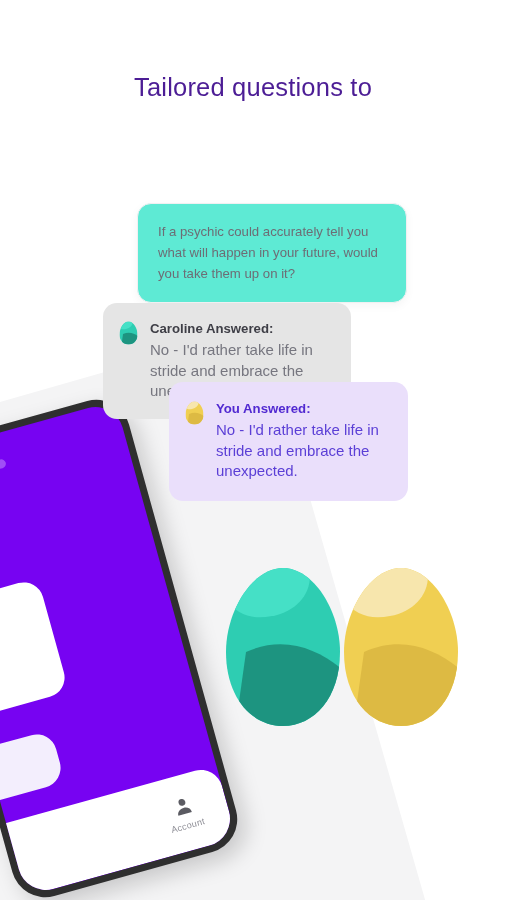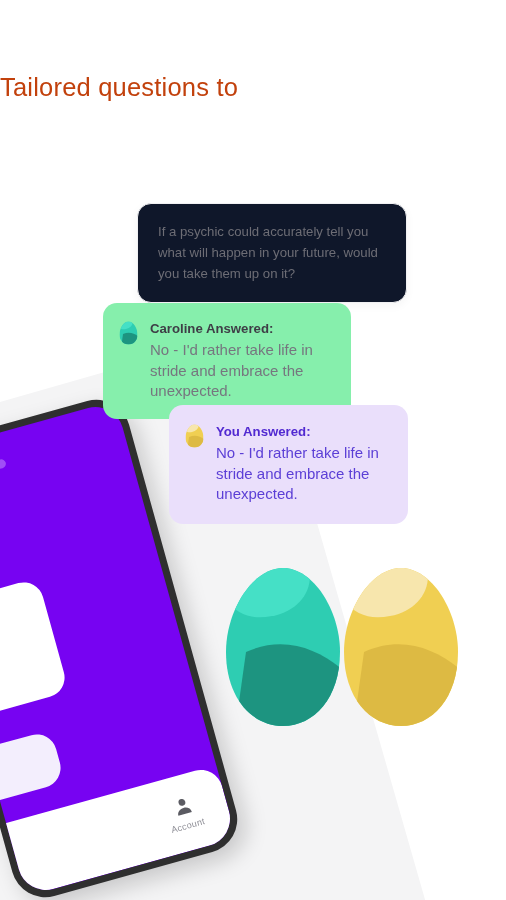--- a/index.html
+++ b/index.html
@@ -20,21 +20,22 @@
     background: #ffffff;
     overflow: hidden;
   }
 
   
   .headline {
     position: absolute;
     top: 68px;
     left: 0;
     width: 506px;
-    color: #c2410c;
+    text-align: center;
+    color: #4c1d95;
     font-size: 25.5px;
     line-height: 38px;
     font-weight: 400;
     letter-spacing: 0.2px;
   }
   .headline .line { display: block; }
 
   
   .backdrop-shape {
     position: absolute;
@@ -130,41 +131,41 @@
   .bubble {
     position: absolute;
     border-radius: 14px;
     padding: 17px 20px 18px 20px;
   }
 
   .bubble-question {
     left: 137px;
     top: 203px;
     width: 270px;
-    background: #0f172a;
+    background: #5eead4;
     border: 1px solid #f0f0f2;
     box-shadow: 0 3px 10px rgba(0,0,0,0.045);
     color: #6d6d75;
     font-size: 13.2px;
     line-height: 21px;
   }
 
   .bubble-caroline {
     left: 103px;
     top: 303px;
     width: 248px;
-    background: #86efac;
+    background: #e5e5e5;
     display: flex;
     gap: 12px;
     padding: 16px 18px 17px 16px;
   }
 
   .bubble-you {
     left: 169px;
-    top: 405px;
+    top: 382px;
     width: 239px;
     background: #eadffb;
     display: flex;
     gap: 12px;
     padding: 17px 18px 19px 16px;
   }
 
   .avatar {
     flex: 0 0 auto;
     width: 19px;

